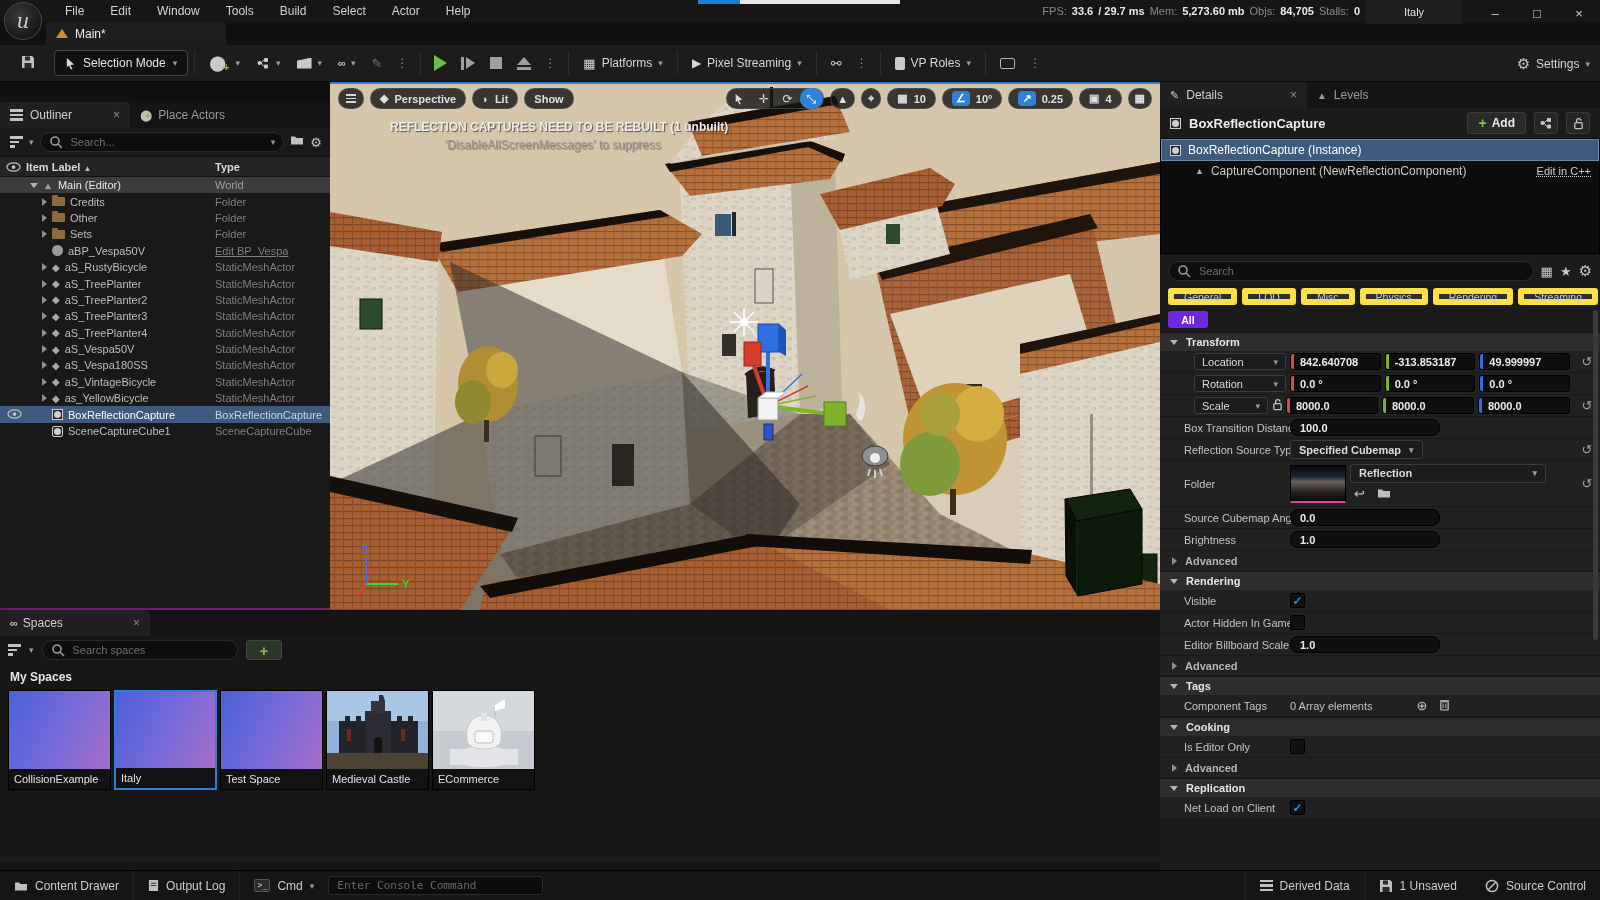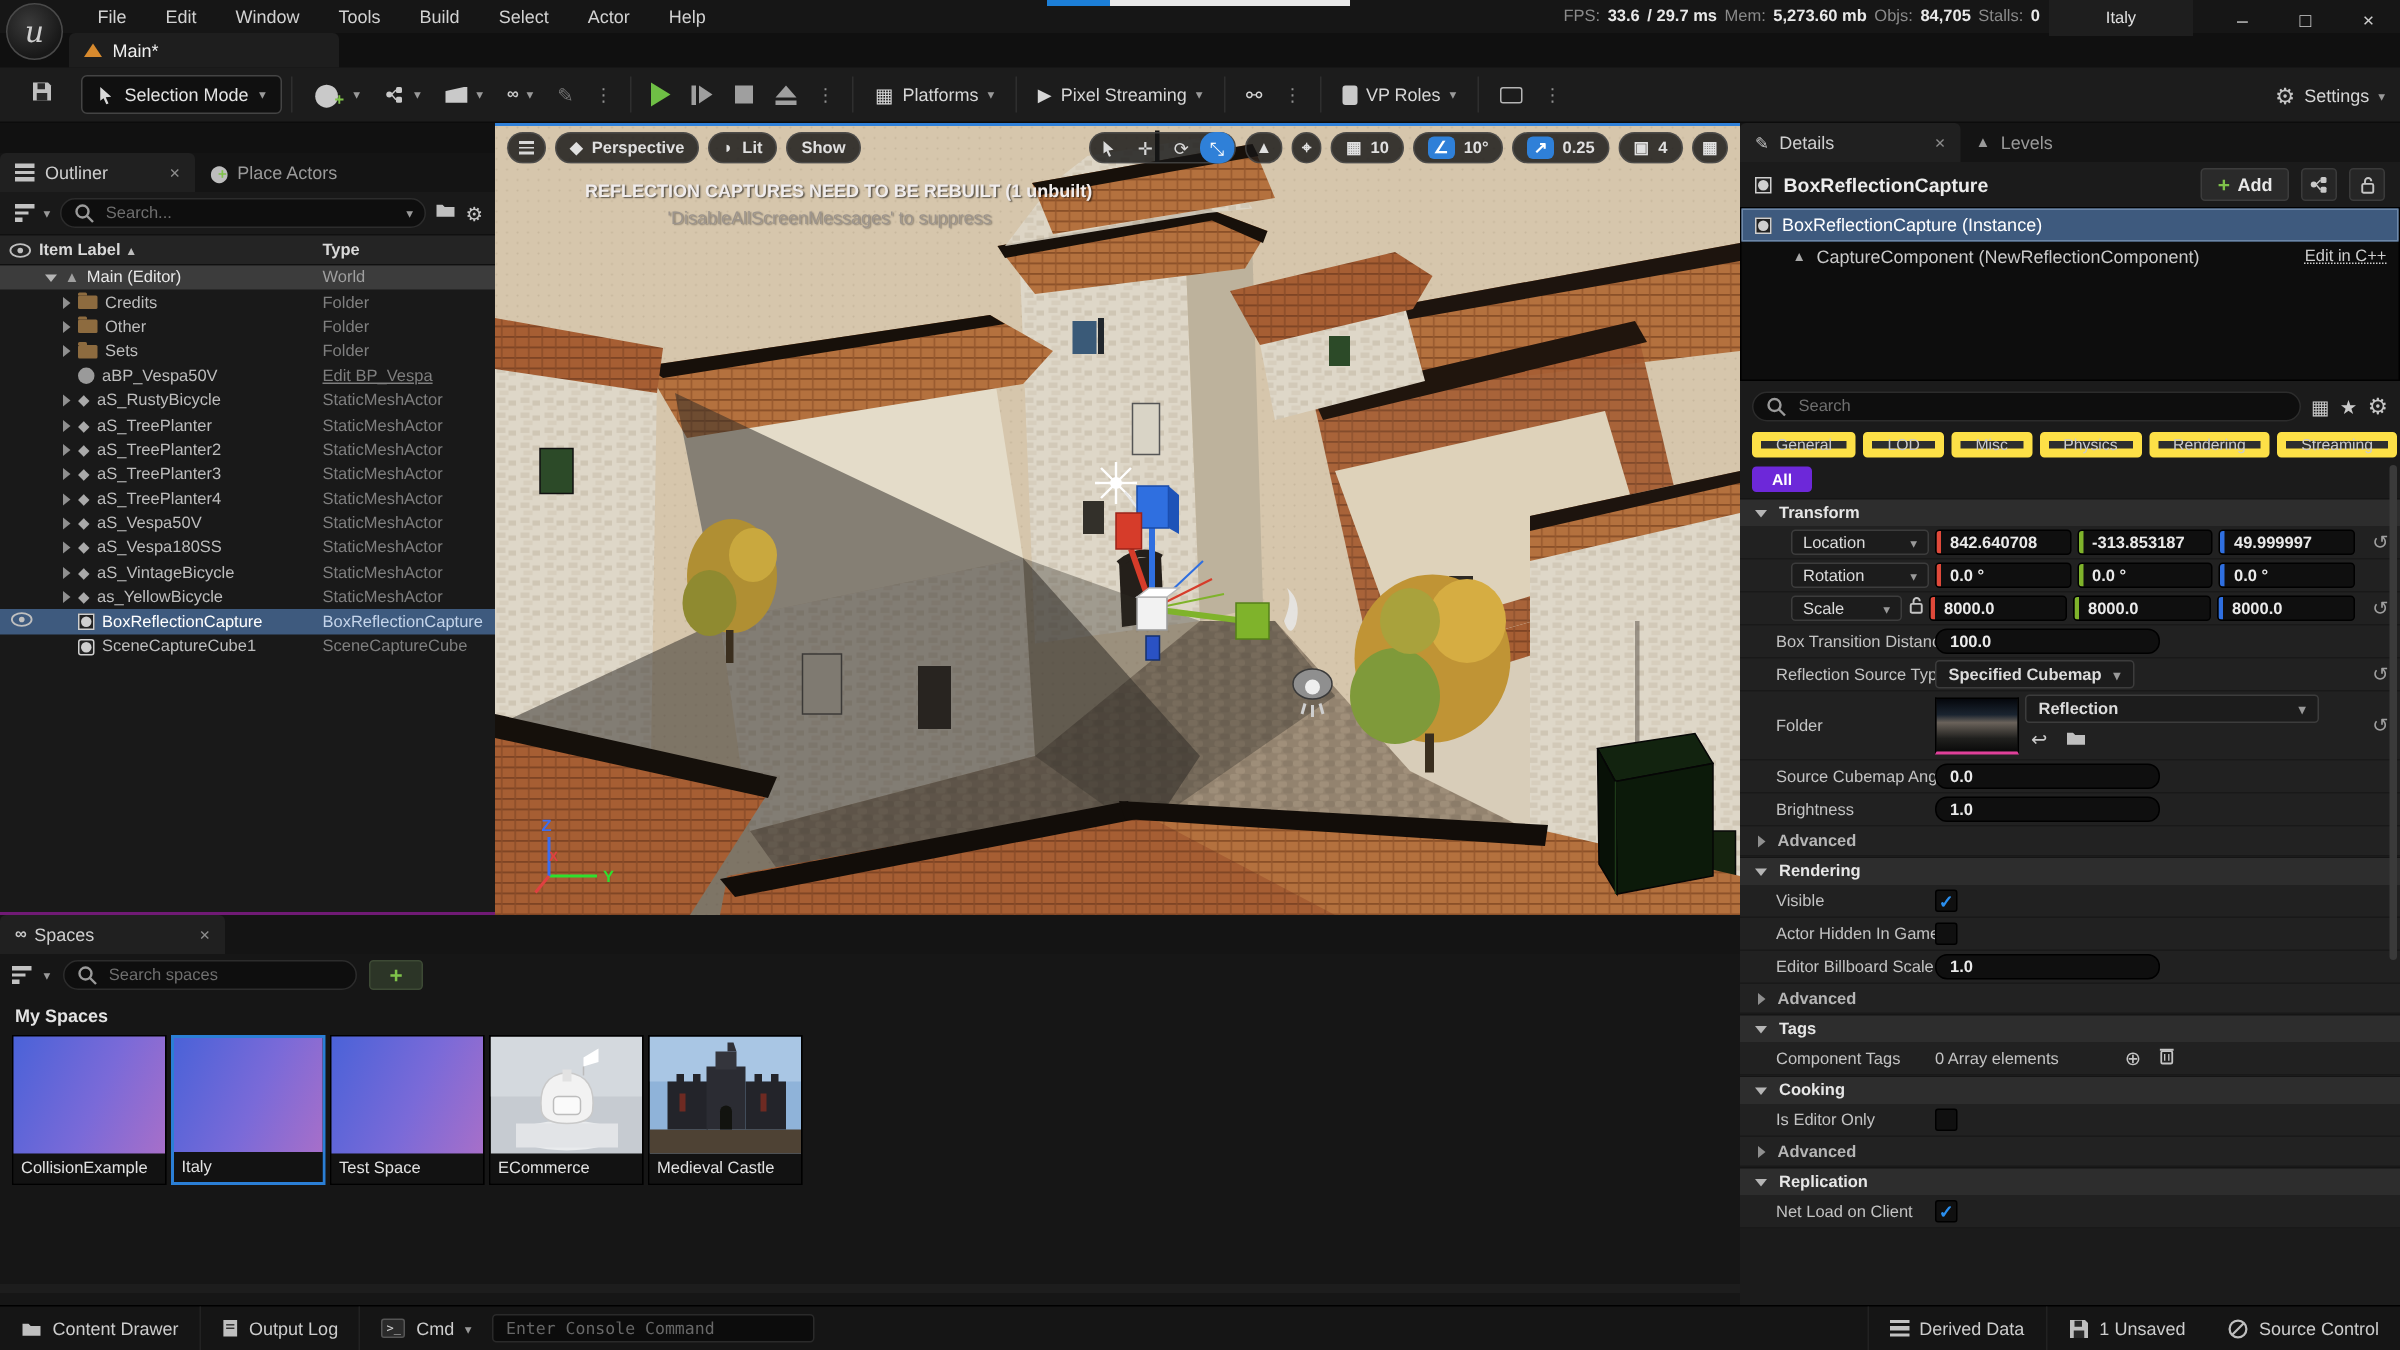--- a/index.html
+++ b/index.html
@@ -768,50 +768,50 @@
       <div class="thumb thumb-grad"></div>
       <div class="cname">Italy</div>
     </div>
     <div class="card">
       <div class="thumb thumb-grad"></div>
       <div class="cname">Test Space</div>
     </div>
     <div class="card">
       <div class="thumb">
         <svg width="103" height="79" viewBox="0 0 103 79">
-            <rect width="103" height="79" fill="#c6cbd1"></rect>
-            <rect width="103" height="40" fill="#d4d9de"></rect>
-            <ellipse cx="51" cy="66" rx="34" ry="10" fill="#e9ebed"></ellipse>
-            <rect x="17" y="58" width="68" height="16" fill="#e2e4e7"></rect>
-            <path d="M34 50 q-3 -24 17 -26 q20 2 17 26 q-2 8 -17 8 q-15 0 -17 -8" fill="#f2f2f2" stroke="#c9c9c9"></path>
-            <rect x="42" y="40" width="18" height="12" rx="3" fill="#fafafa" stroke="#bdbdbd"></rect>
-            <rect x="48" y="22" width="6" height="8" fill="#e2e2e2"></rect>
-            <path d="M62 14 l10 -6 v9 l-10 3 z" fill="#fff"></path>
-            <line x1="62" y1="20" x2="62" y2="26" stroke="#bbb"></line>
-          </svg>
-      </div>
-      <div class="cname">ECommerce</div>
-    </div>
-    <div class="card">
-      <div class="thumb">
-        <svg width="103" height="79" viewBox="0 0 103 79">
             <rect width="103" height="79" fill="#8fb3d9"></rect>
             <rect y="0" width="103" height="30" fill="#a9c6e4"></rect>
             <rect y="62" width="103" height="17" fill="#4e4234"></rect>
             <path d="M12 62 V30 h6 v-5 h5 v5 h6 v-5 h5 v5 h5 V62 Z" fill="#23242a"></path>
             <path d="M64 62 V30 h6 v-5 h5 v5 h6 v-5 h5 v5 h5 V62 Z" fill="#23242a"></path>
             <rect x="38" y="20" width="26" height="42" fill="#2b2c33"></rect>
             <path d="M44 10 h14 l-2 -6 h-4 v6" fill="#303138"></path>
             <rect x="44" y="10" width="14" height="12" fill="#34353c"></rect>
             <path d="M47 62 v-12 a4 4 0 0 1 8 0 v12" fill="#12130f"></path>
             <rect x="20" y="38" width="4" height="12" fill="#6e2a22"></rect>
             <rect x="74" y="38" width="4" height="12" fill="#6e2a22"></rect>
           </svg>
       </div>
       <div class="cname">Medieval Castle</div>
+    </div>
+    <div class="card">
+      <div class="thumb">
+        <svg width="103" height="79" viewBox="0 0 103 79">
+            <rect width="103" height="79" fill="#c6cbd1"></rect>
+            <rect width="103" height="40" fill="#d4d9de"></rect>
+            <ellipse cx="51" cy="66" rx="34" ry="10" fill="#e9ebed"></ellipse>
+            <rect x="17" y="58" width="68" height="16" fill="#e2e4e7"></rect>
+            <path d="M34 50 q-3 -24 17 -26 q20 2 17 26 q-2 8 -17 8 q-15 0 -17 -8" fill="#f2f2f2" stroke="#c9c9c9"></path>
+            <rect x="42" y="40" width="18" height="12" rx="3" fill="#fafafa" stroke="#bdbdbd"></rect>
+            <rect x="48" y="22" width="6" height="8" fill="#e2e2e2"></rect>
+            <path d="M62 14 l10 -6 v9 l-10 3 z" fill="#fff"></path>
+            <line x1="62" y1="20" x2="62" y2="26" stroke="#bbb"></line>
+          </svg>
+      </div>
+      <div class="cname">ECommerce</div>
     </div>
   </div>
   <div id="spaces-scroll"></div>
 </div>
 
 <div id="details">
   <div class="ptabs">
     <div class="ptab">
       <span style="font-size:11px;color:#c9c9c9">✎</span>
       <span>Details</span>

